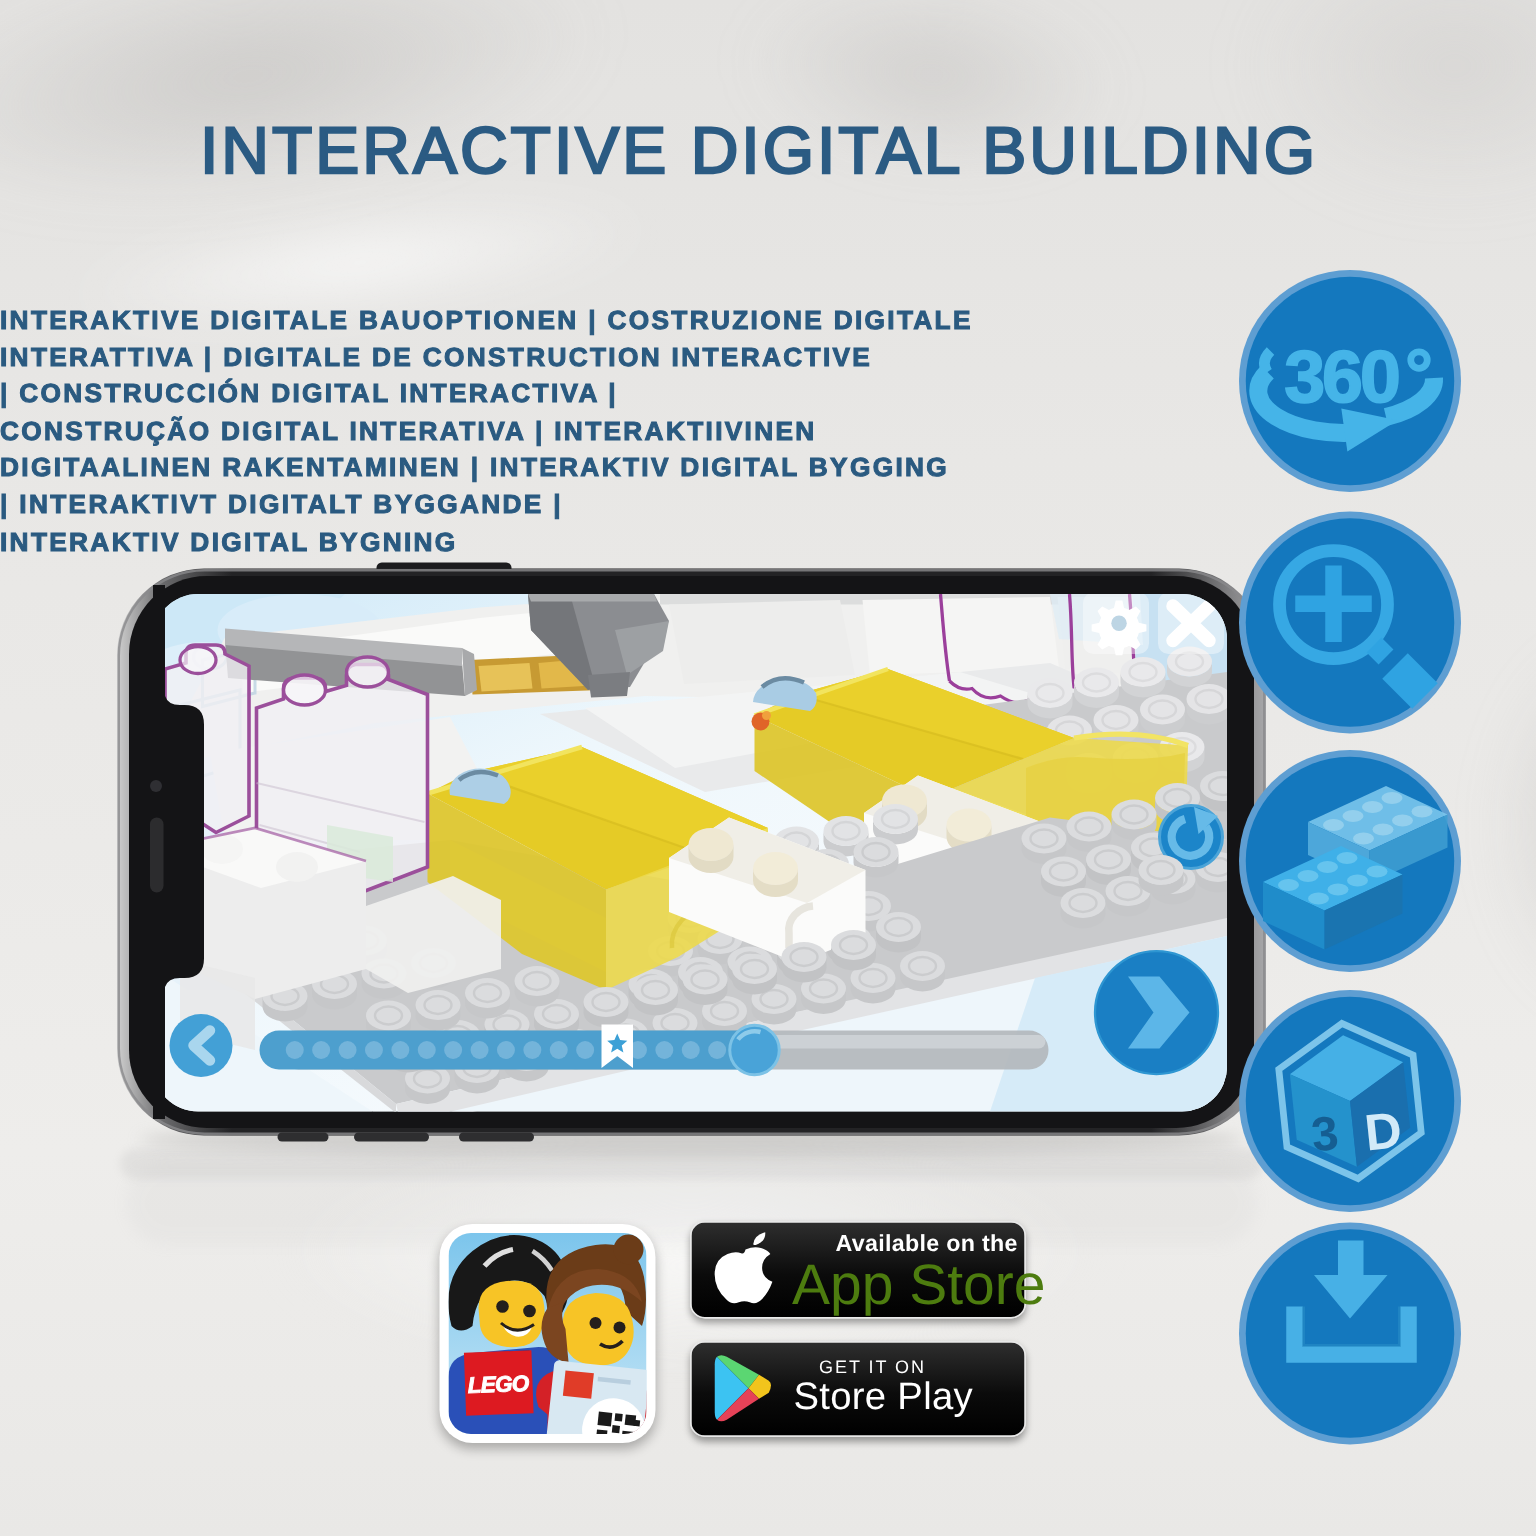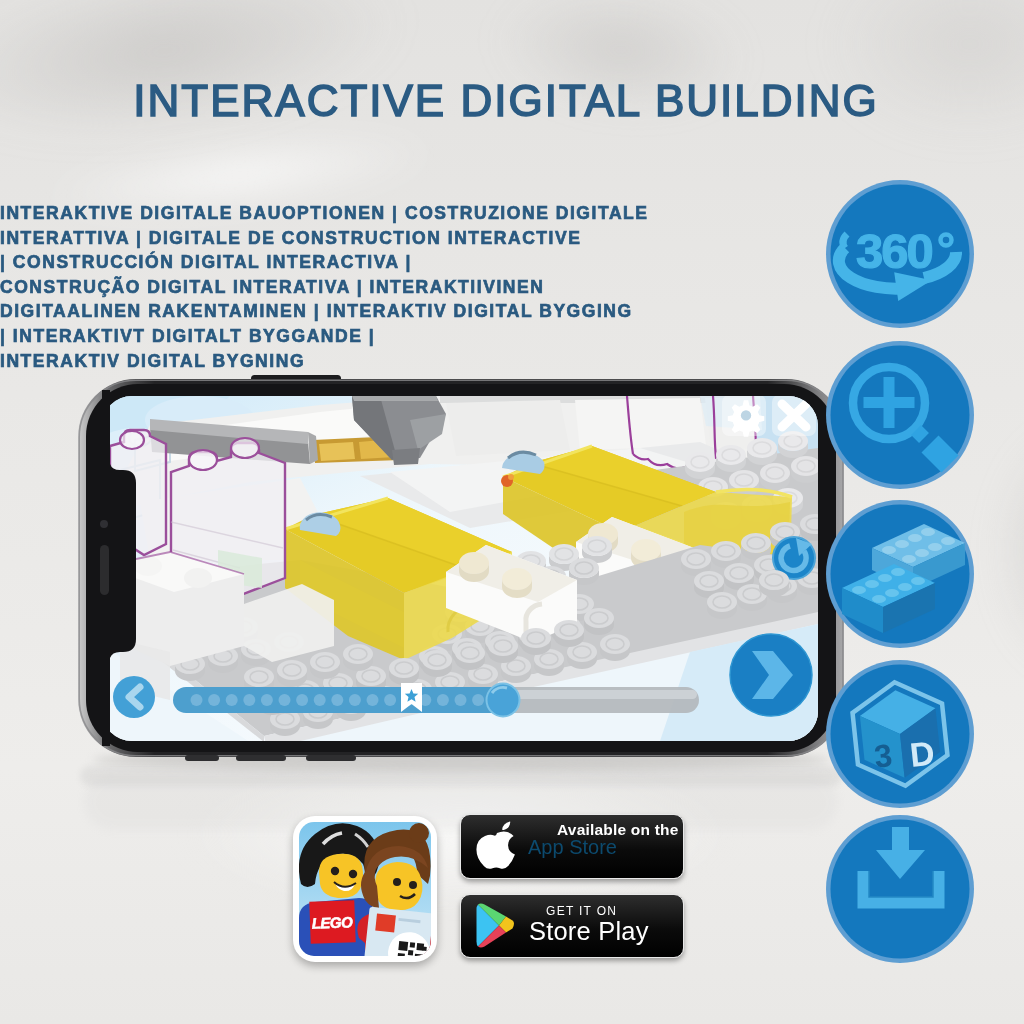--- a/index.html
+++ b/index.html
@@ -805,21 +805,21 @@
       </g>
 </g>
 </svg>
 
 <div class="abs" style="left:460px;top:814px;width:222px;height:63px;background:linear-gradient(180deg,#2e2e2e,#0b0b0b 55%,#000);border:1.5px solid #e8e8e8;border-radius:10px;box-shadow:0 3px 5px rgba(0,0,0,0.35);"></div>
 <svg class="abs" style="left:473px;top:821px;" width="48" height="50" viewBox="0 0 42 50" preserveAspectRatio="none">
 <path d="M25.5,8.5 Q26,2.5 32.5,0.5 Q33,6.5 27,9 Q26,9.3 25.5,8.5 Z" fill="#fff"></path>
 <path d="M21,12 q5,-2.5 9,-1 q4,1.5 5.5,4 q-5,3.5 -4.8,9.5 q0.2,6.5 6,9 q-2.2,7 -6,11.5 q-3.2,4 -7.2,2.2 q-3.2,-1.5 -6.4,0 q-4.2,2 -7.4,-2 Q3,38 3,28.5 q0,-10 7.5,-13.5 q4.5,-2 8,-0.5 q1.8,0.8 2.5,-2.5 Z" fill="#fff"></path>
 </svg>
 <div class="abs" style="left:531px;top:821px;width:160px;color:#fff;font-size:15.5px;font-weight:bold;letter-spacing:0.2px;margin-left:26px;">Available on the</div>
-<div class="abs" style="left:528px;top:836px;width:170px;color:#0c4a6e;font-size:20px;">App Store</div>
+<div class="abs" style="left:528px;top:836px;width:170px;color:#4d7c0f;font-size:38px;">App Store</div>
 
 <div class="abs" style="left:460px;top:894px;width:222px;height:62px;background:linear-gradient(180deg,#2e2e2e,#0b0b0b 55%,#000);border:1.5px solid #e8e8e8;border-radius:10px;box-shadow:0 3px 5px rgba(0,0,0,0.35);"></div>
 <svg class="abs" style="left:476px;top:903px;" width="38" height="45" viewBox="0 0 38 45">
 <path d="M2,1.5 L23,22.5 L2,43.5 Q0.5,42 0.5,38.5 L0.5,6.5 Q0.5,3 2,1.5 Z" fill="#3cc3f2"></path>
 <path d="M2,1.5 Q4.5,-0.5 8.5,1.5 L30,13.5 L23,22.5 Z" fill="#5bd672"></path>
 <path d="M23,22.5 L30,13.5 L36.5,17.5 Q39.5,19.5 36.5,25.5 L30,29.5 Z" fill="#f2c41c"></path>
 <path d="M23,22.5 L30,29.5 L8.5,43.5 Q4.5,45.5 2,43.5 Z" fill="#e64258"></path>
 </svg>
 <div class="abs" style="left:531px;top:904px;color:#fff;font-size:12px;letter-spacing:1.3px;margin-left:15px;">GET IT ON</div>
 <div class="abs" style="left:529px;top:917px;color:#fff;font-size:25.5px;letter-spacing:0.2px;">Store Play</div>

